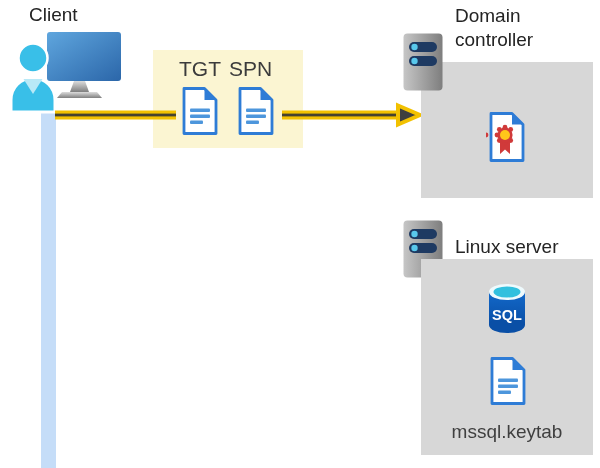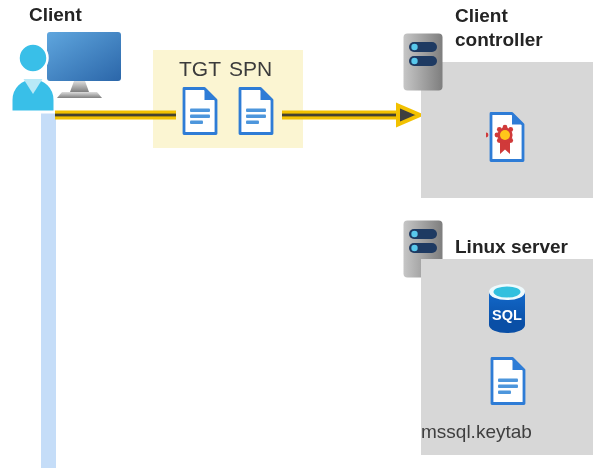--- a/index.html
+++ b/index.html
@@ -1,26 +1,26 @@
 <!DOCTYPE html>
 <html><head>
 <meta charset="utf-8">
 <style>
   html,body{margin:0;padding:0;background:#ffffff;}
   #canvas{
     position:relative;width:600px;height:468px;background:#ffffff;overflow:hidden;
     font-family:"Liberation Sans","DejaVu Sans",sans-serif;
   }
   .abs{position:absolute;}
-  .label-bold{font-weight:bold;font-size:19px;color:#242424;line-height:24px;}
+  .label-bold{font-weight:normal;font-size:19px;color:#242424;line-height:24px;}
   .ticket-label{font-size:21px;color:#3b3b3b;text-align:center;width:42px;}
   .gray-panel{background:#d7d7d7;}
   .yellow-panel{background:#fbf5d2;}
   .vline{background:#c5ddf8;}
-  .keytab-label{font-size:19px;color:#3f3f3f;text-align:left;}
+  .keytab-label{font-size:19px;color:#3f3f3f;text-align:center;}
   svg text{font-family:"Liberation Sans","DejaVu Sans",sans-serif;}
 </style>
 </head>
 <body>
 
 <div id="canvas">
 
   <div class="abs vline" style="left:41px;top:94px;width:15px;height:374px;"></div>
 
   <div class="abs label-bold" style="left:29px;top:3px;">Client</div>
@@ -84,21 +84,21 @@
           <stop offset="1" stop-color="#7e7e7e"></stop>
       </linearGradient>
     </defs>
     <rect x="0.5" y="0.5" width="39" height="57" rx="4" fill="url(#srv1)"></rect>
     <rect x="6" y="9" width="28" height="10" rx="5" fill="#1e3a62"></rect>
     <rect x="6" y="23" width="28" height="10" rx="5" fill="#1e3a62"></rect>
     <circle cx="11.5" cy="14" r="3.2" fill="#59c8ec"></circle>
     <circle cx="11.5" cy="28" r="3.2" fill="#59c8ec"></circle>
   </svg>
 
-  <div class="abs label-bold" style="left:455px;top:4px;width:112px;">Client controller</div>
+  <div class="abs label-bold" style="left:455px;top:4px;width:112px;">Domain controller</div>
 
   <svg class="abs" style="left:486px;top:111px;" width="42" height="52" viewBox="0 0 42 52">
     <path d="M5,2.5 H26 L37,13.5 V49.5 H5 Z" fill="#ffffff" stroke="#2e7cd6" stroke-width="2.8" stroke-linejoin="round"></path>
     <path d="M26,2.5 V13.5 H37 Z" fill="#2e7cd6"></path>
     <path d="M14,28 h10 v15 l-5,-4.5 l-5,4.5 z" fill="#d03a3a"></path>
     <g fill="#d03a3a">
       <circle cx="19" cy="16.2" r="2.4"></circle>
         <circle cx="24.7" cy="18.5" r="2.4"></circle>
       <circle cx="27," cy="24" r="2.4"></circle>
         <circle cx="24.7" cy="29.5" r="2.4"></circle>

